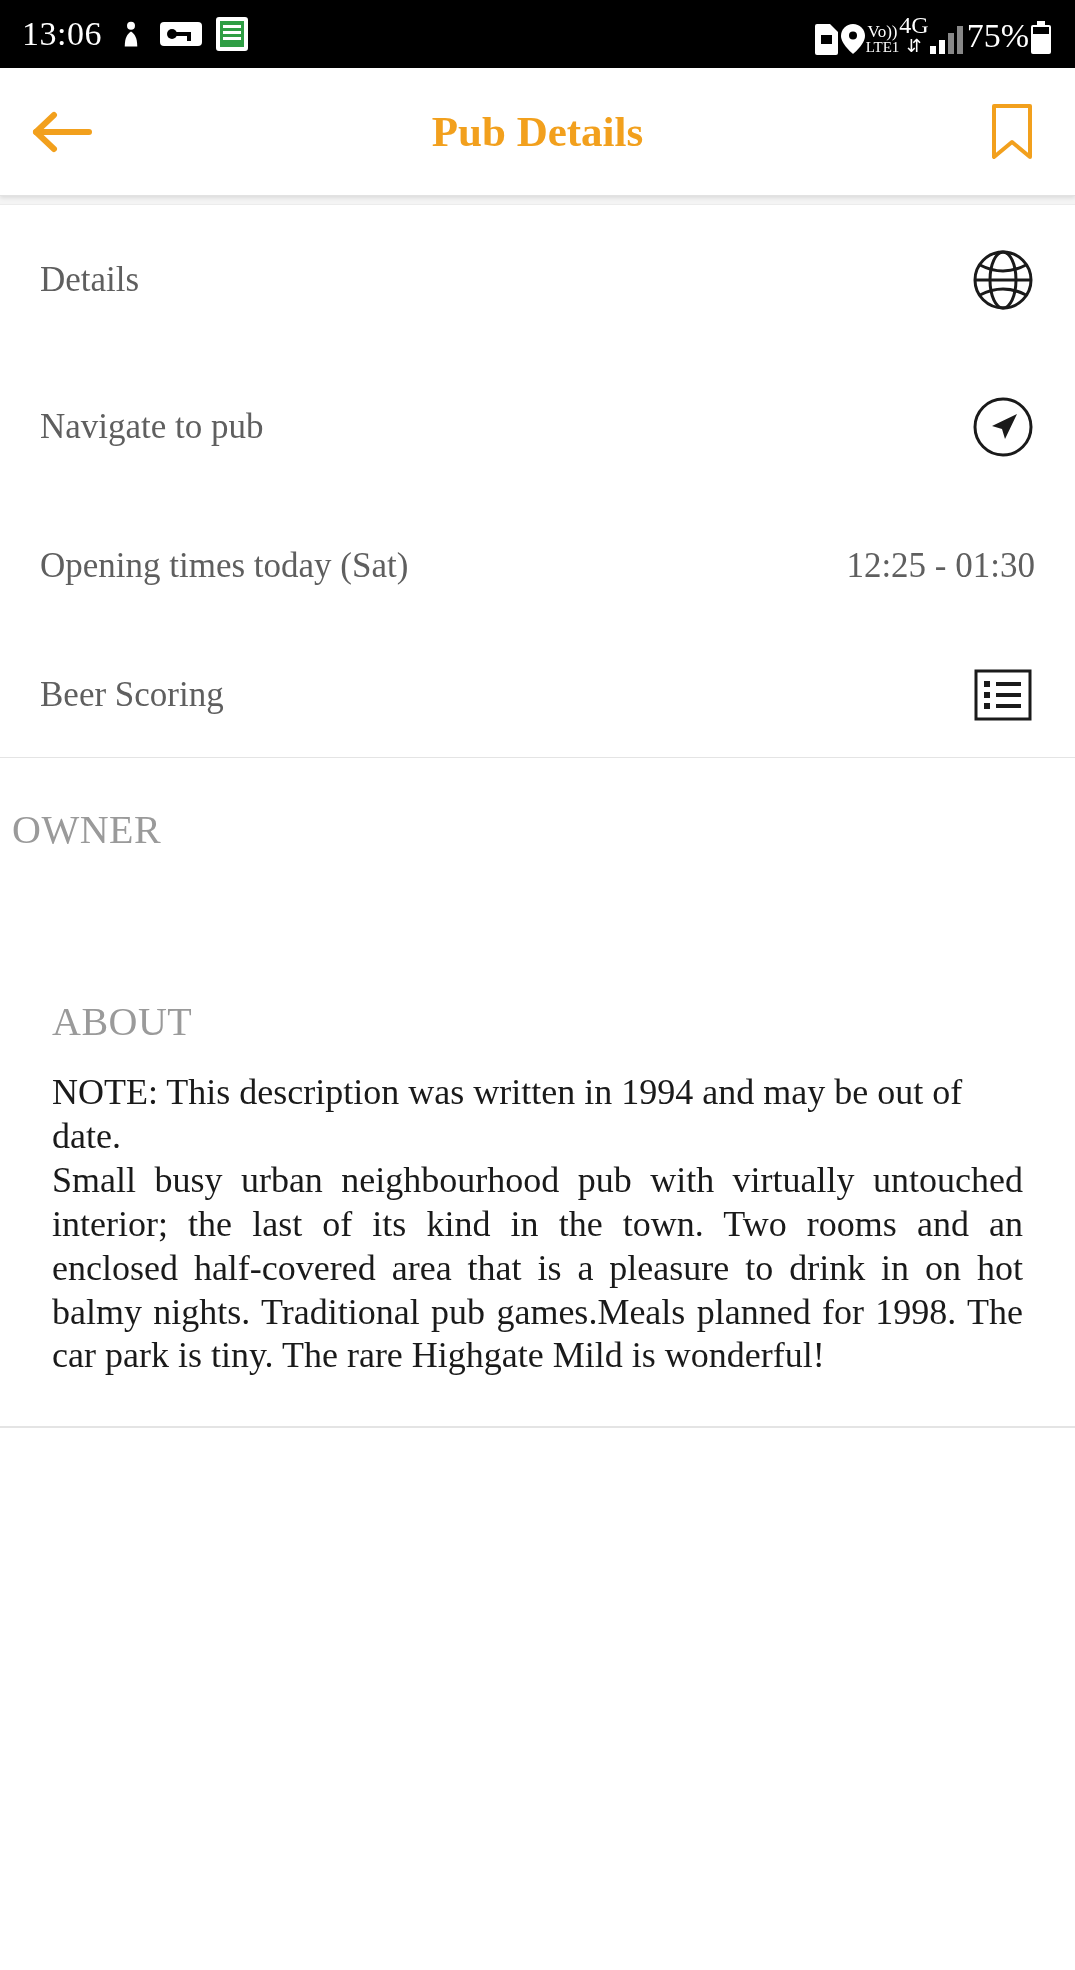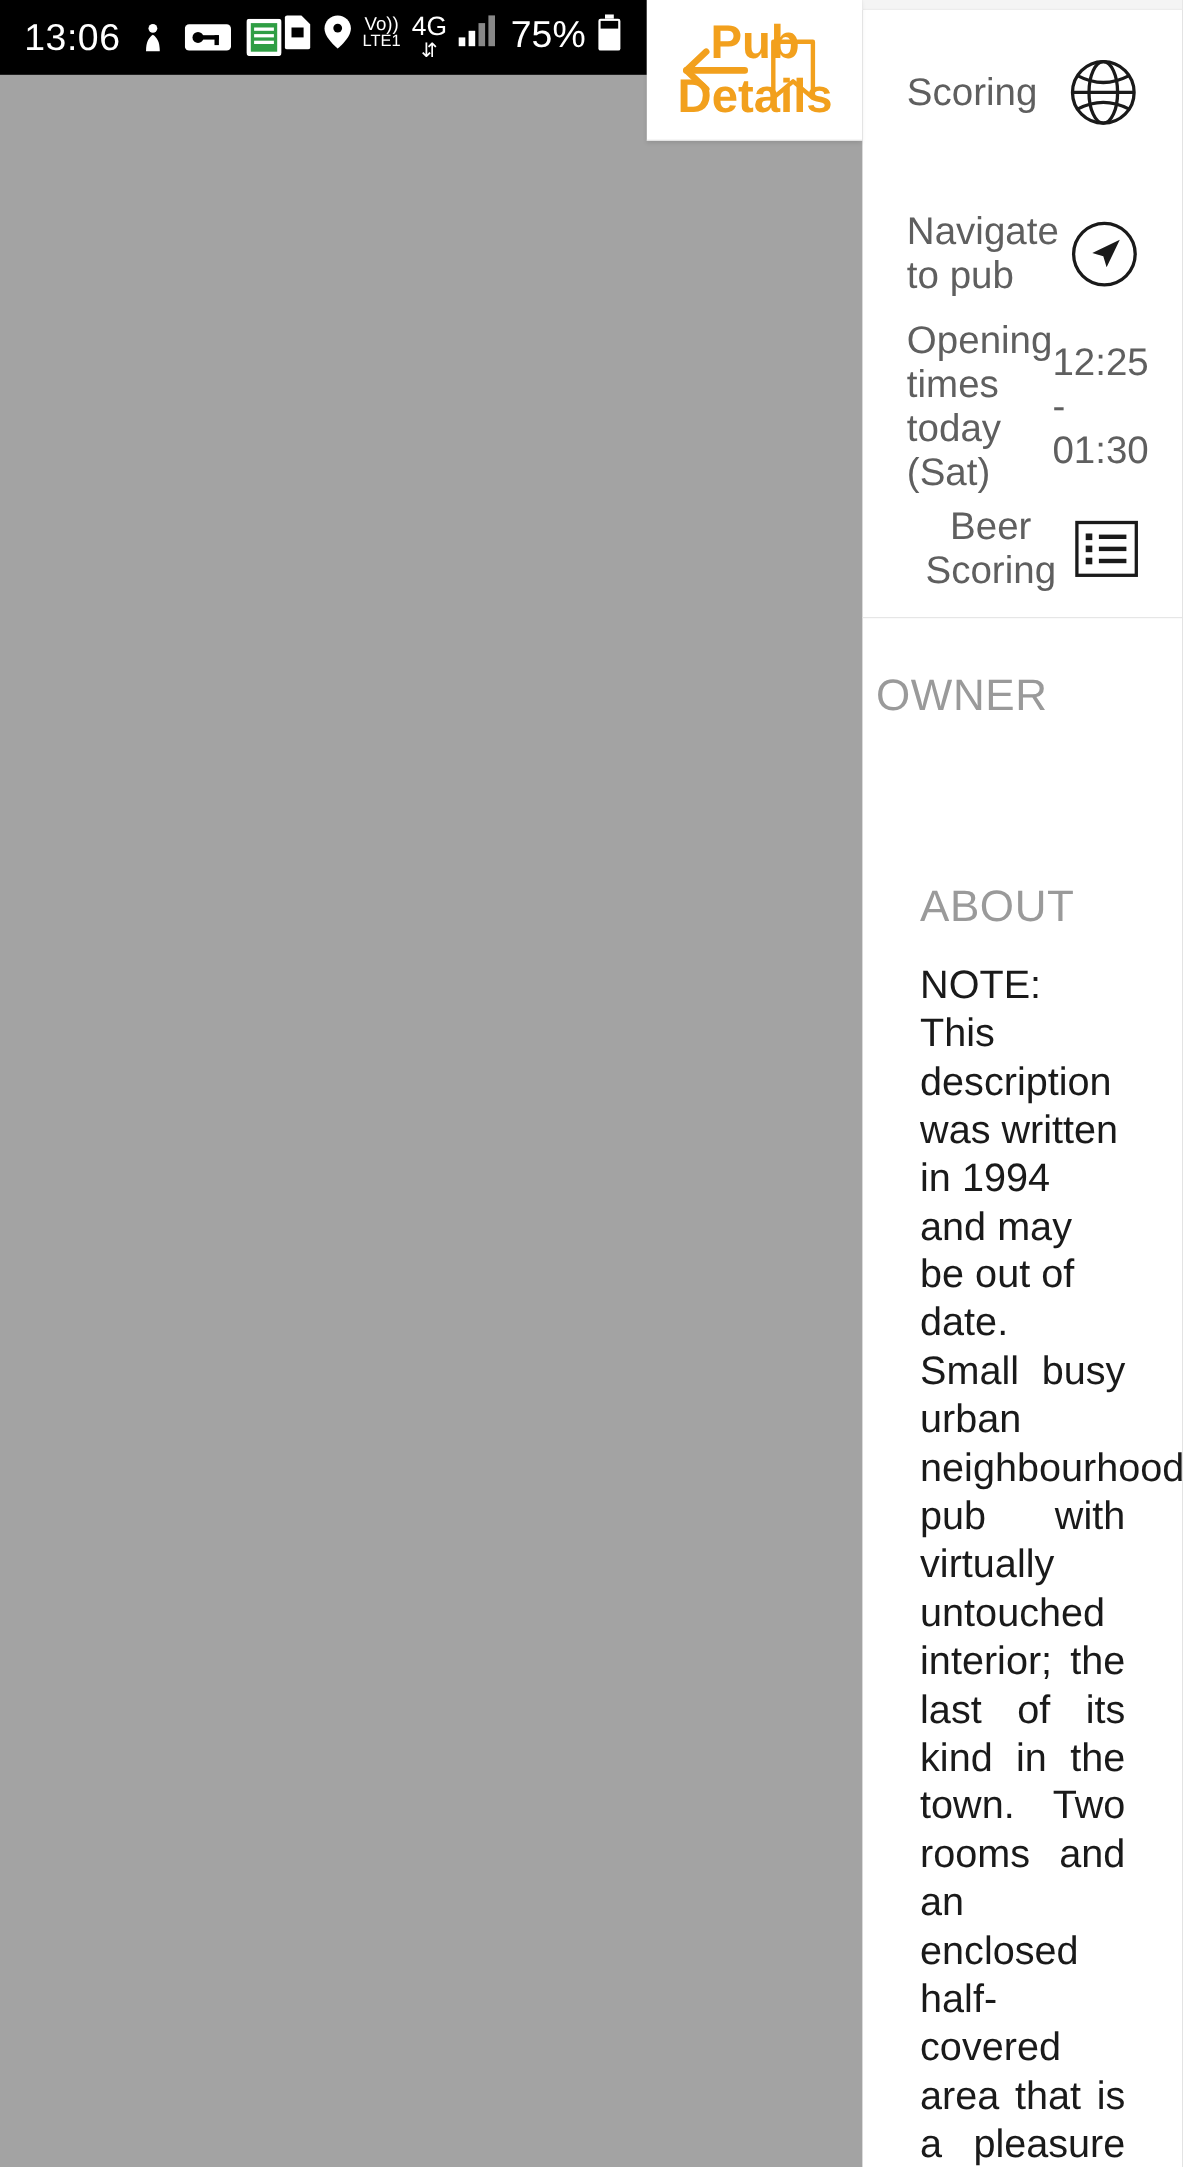--- a/index.html
+++ b/index.html
@@ -11,23 +11,24 @@
     width: 1075px;
     height: 1970px;
     font-family: "Liberation Sans", sans-serif;
     -webkit-font-smoothing: antialiased;
     overflow: hidden;
   }
   .phone {
     position: relative;
     width: 1075px;
     height: 1970px;
-    background: #a3a3a3;
-    display: flex;
-    flex-direction: row;
+    background: #15803d;
+    display: flex;
+    flex-direction: column;
+    font-family: Liberation Serif, serif;
   }
 
   
   .status-bar {
     height: 68px;
     background: #000000;
     color: #ffffff;
     display: flex;
     align-items: center;
     padding: 0 22px;
@@ -40,22 +41,21 @@
     gap: 14px;
   }
   .status-time {
     font-size: 34px;
     letter-spacing: 0.5px;
     font-weight: 400;
   }
   .status-right {
     margin-left: auto;
     display: flex;
-    align-items: flex-start;
-    gap: 10px;
+    align-items: flex-end;
   }
   .status-battery-text {
     font-size: 34px;
     font-weight: 400;
     margin-left: 4px;
   }
   .sicon {
     display: inline-flex;
     align-items: center;
     justify-content: center;
@@ -266,21 +266,21 @@
       <svg width="44" height="58" viewBox="0 0 44 58">
         <path d="M4 3 H40 V54 L22 39 L4 54 Z" fill="none" stroke="#f2a01d" stroke-width="4" stroke-linejoin="round"></path>
       </svg>
     </div>
   </div>
 
   <div class="content">
     <div class="top-gap"></div>
 
     <div class="row" style="height:150px;">
-      <span class="row-label">Scoring</span>
+      <span class="row-label">Details</span>
       <span class="row-icon">
         <svg width="62" height="62" viewBox="0 0 62 62">
           <circle cx="31" cy="31" r="28" fill="none" stroke="#1a1a1a" stroke-width="3"></circle>
           <ellipse cx="31" cy="31" rx="13" ry="28" fill="none" stroke="#1a1a1a" stroke-width="3"></ellipse>
           <line x1="3" y1="31" x2="59" y2="31" stroke="#1a1a1a" stroke-width="3"></line>
           <path d="M8 16 Q31 28 54 16" fill="none" stroke="#1a1a1a" stroke-width="3"></path>
           <path d="M8 46 Q31 34 54 46" fill="none" stroke="#1a1a1a" stroke-width="3"></path>
         </svg>
       </span>
     </div>

